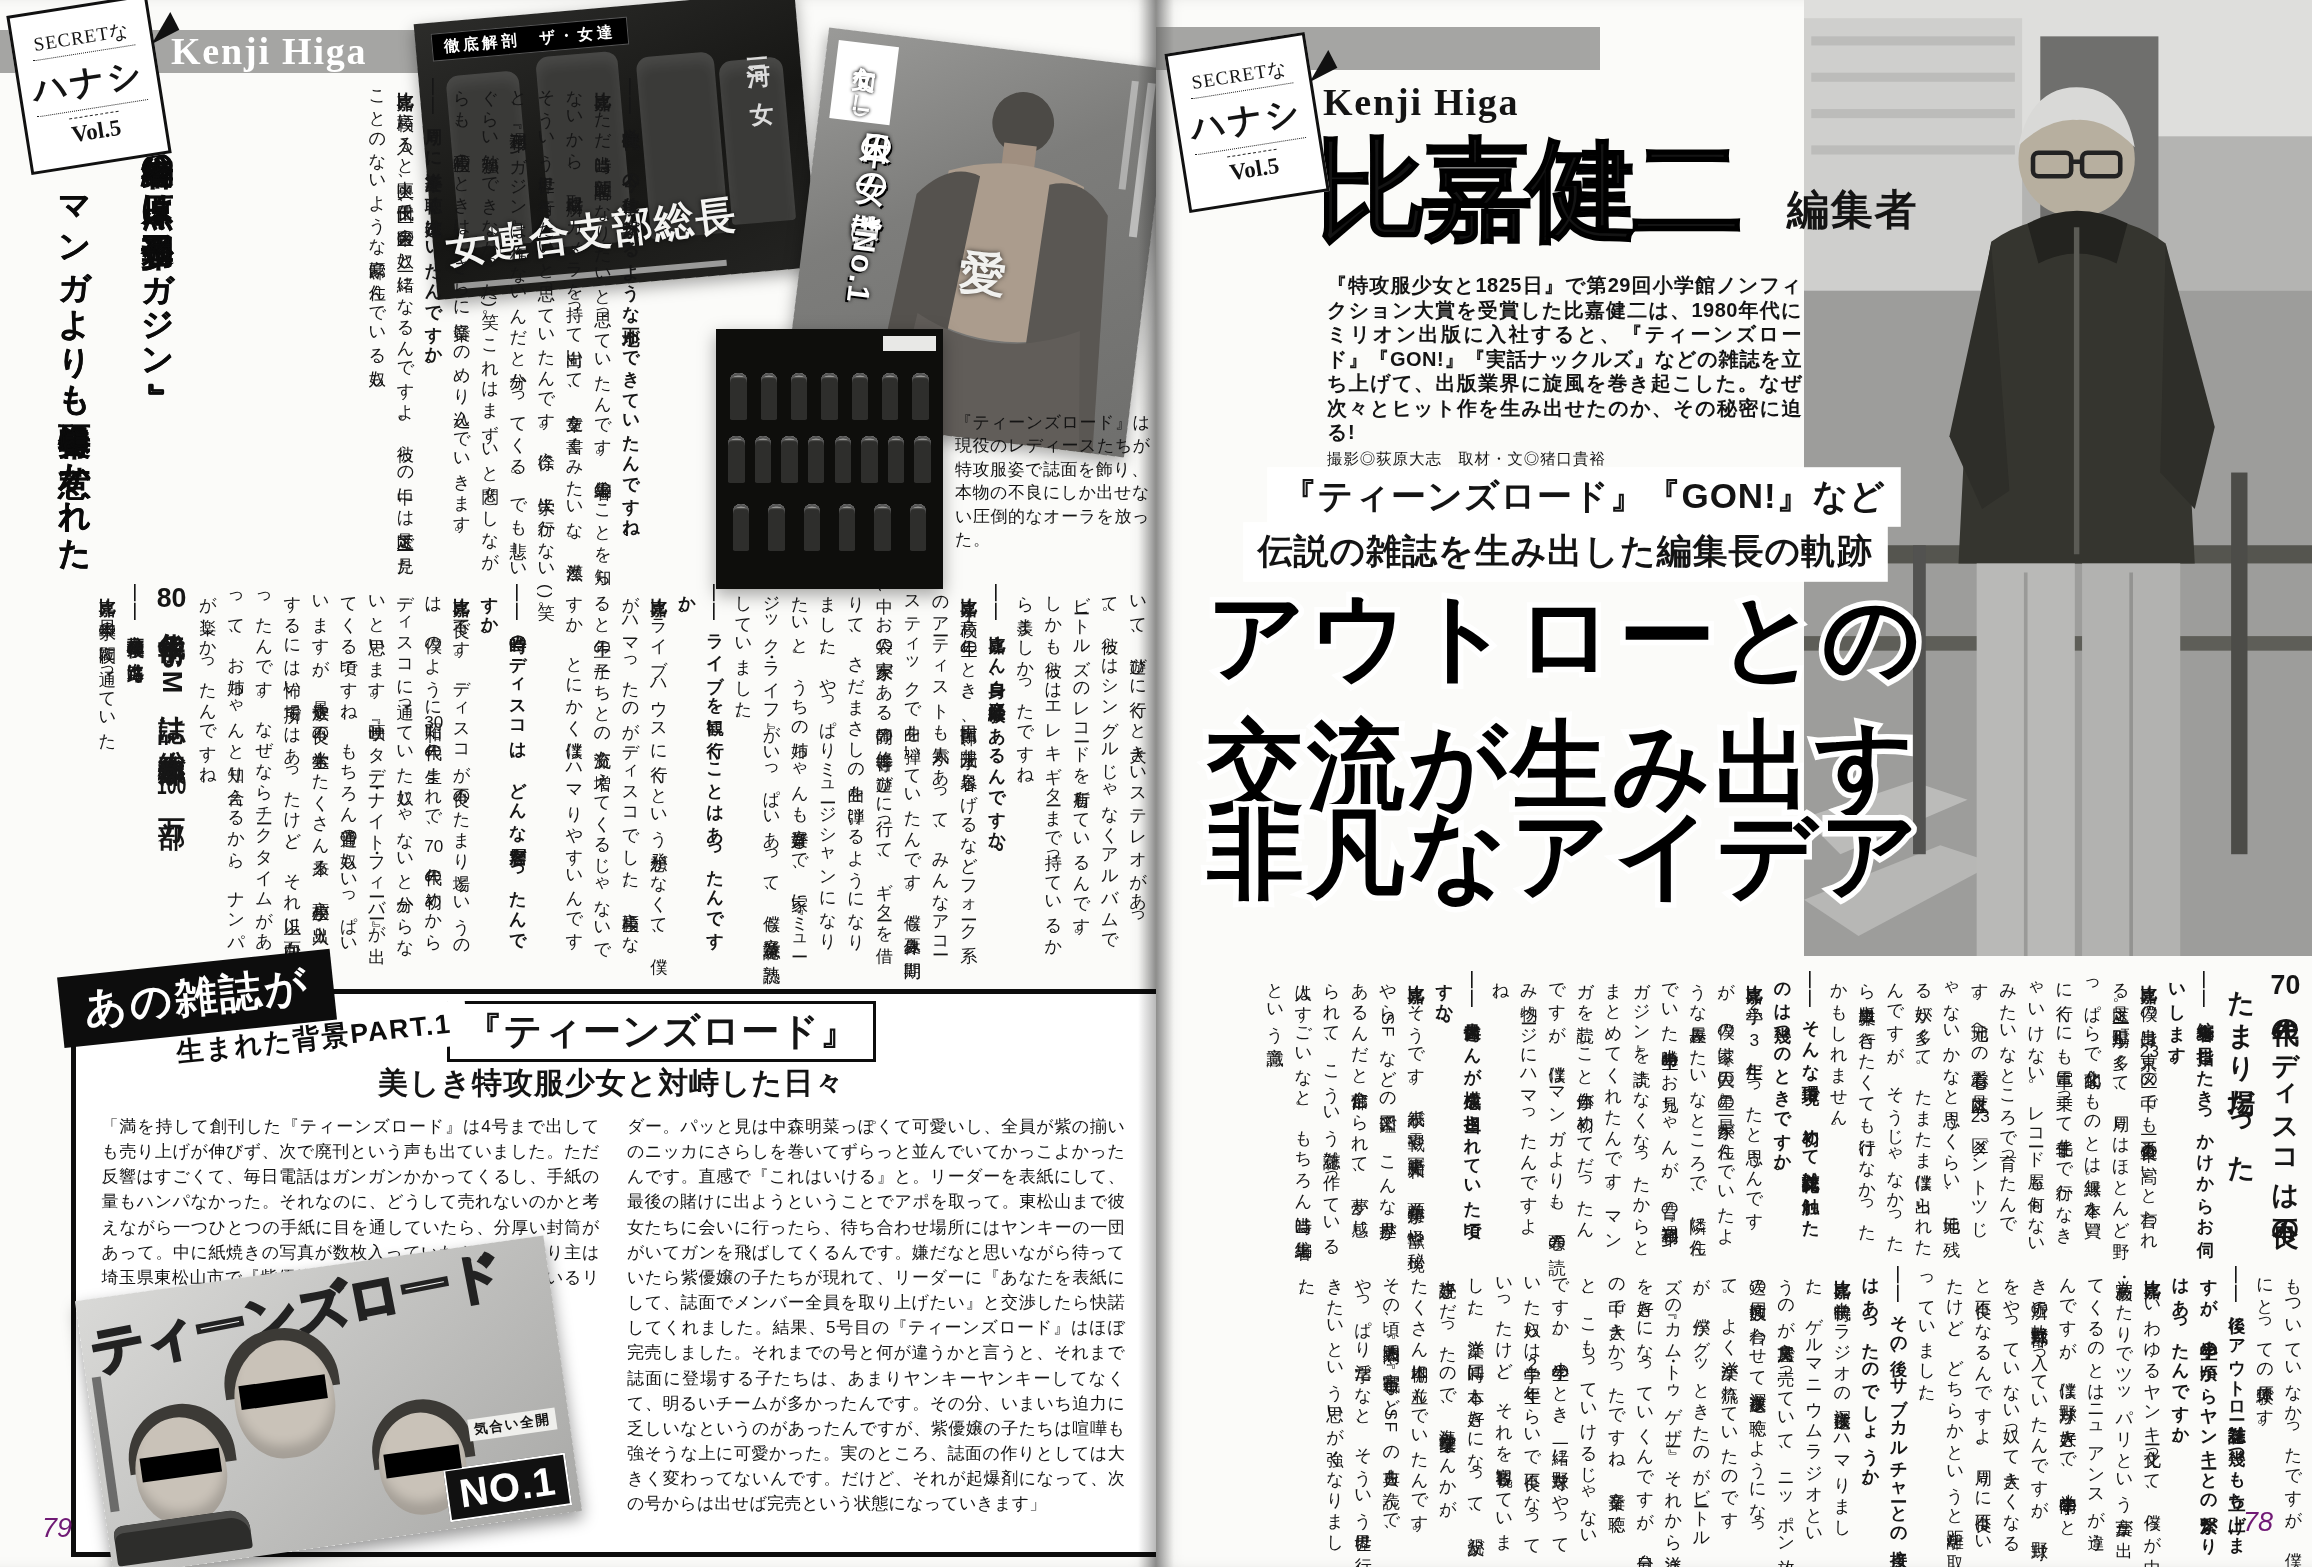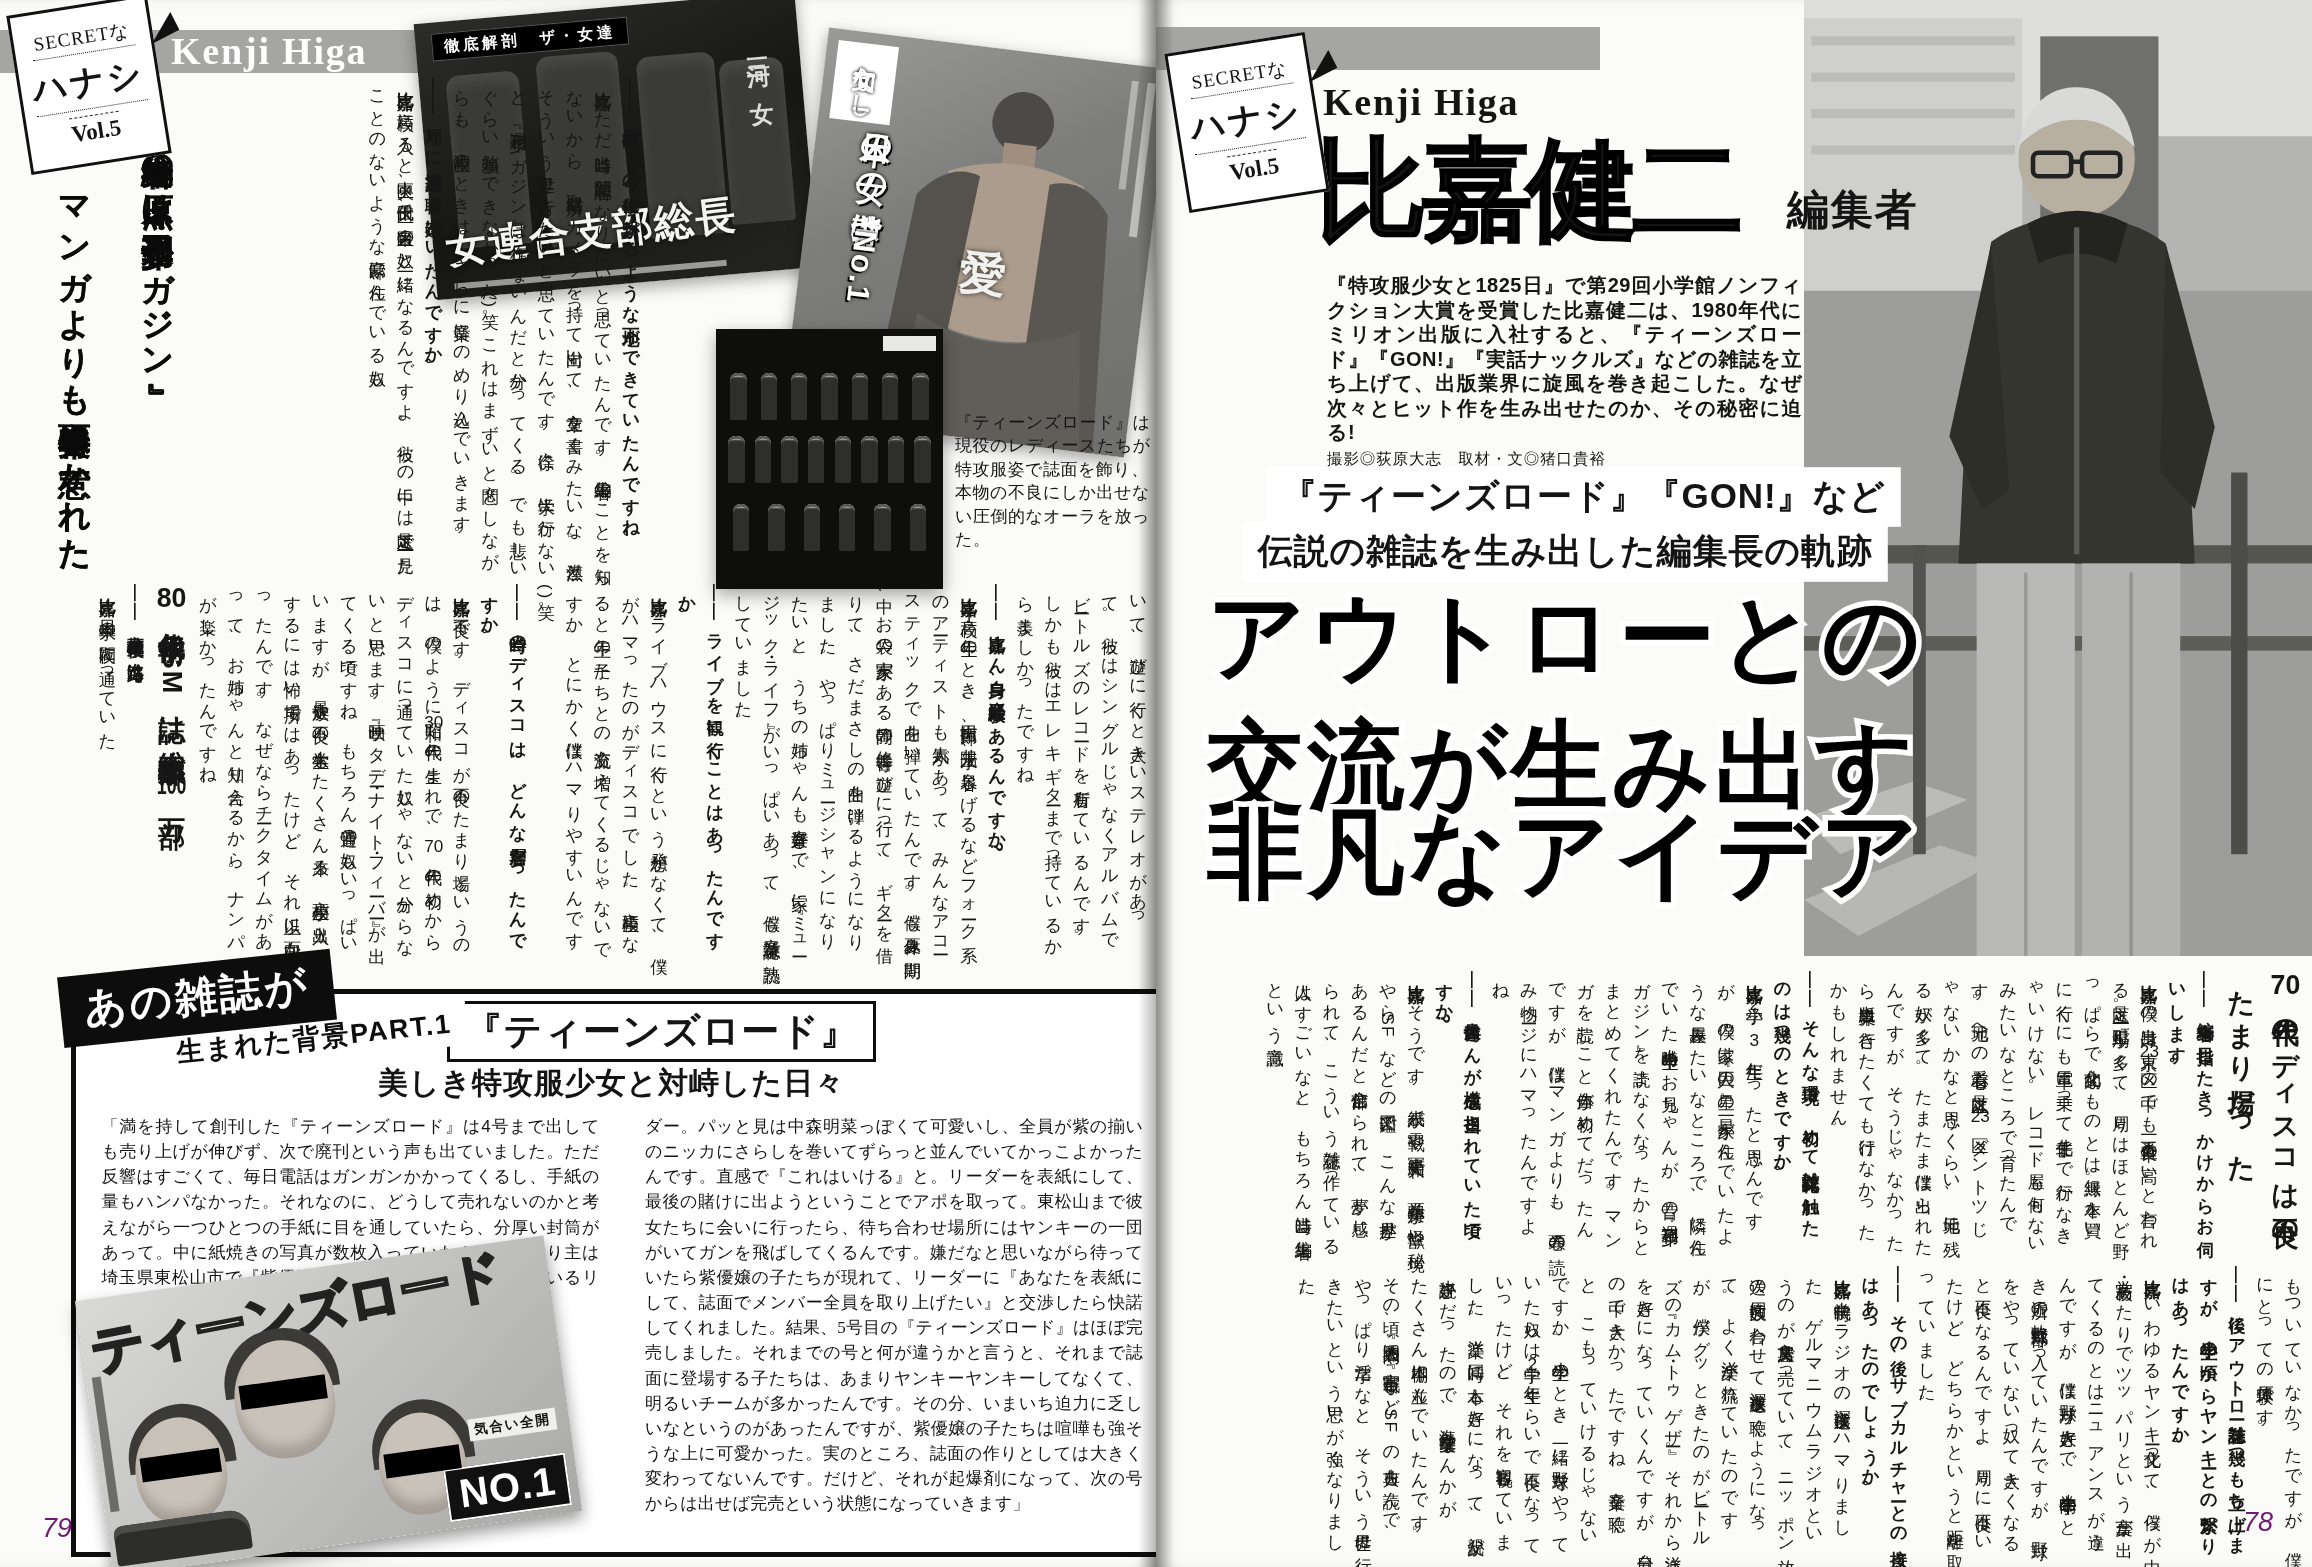--- a/index.html
+++ b/index.html
@@ -59,21 +59,21 @@
   
   .feature-box{left:71px;top:989px;width:1080px;height:558px;border:5.5px solid #0d0d0d;background:#fff;}
   .fb-banner{position:absolute;left:-16.4px;top:-31px;transform:rotate(-6deg);background:#0d0d0d;color:#fff;
              font-weight:700;font-size:42px;letter-spacing:2.7px;padding:5.5px 23.6px 9px;z-index:3;}
   .fb-banner2{position:absolute;left:87px;top:23.6px;transform:rotate(-6deg);background:#fff;color:#0d0d0d;
              font-weight:700;font-size:27px;letter-spacing:1.8px;padding:1.8px 12.7px;z-index:2;box-shadow:0 0 0 2.7px #fff;}
   .fb-title{position:absolute;left:371px;top:7.3px;border:3.6px solid #0d0d0d;padding:1.8px 14.5px;font-weight:700;font-size:38px;letter-spacing:0.9px;background:#fff;}
   .fb-sub{position:absolute;left:302px;top:69px;font-weight:700;font-size:30px;letter-spacing:0.9px;}
   .fb-col{position:absolute;top:120px;width:498px;font-size:17px;line-height:1.48;letter-spacing:0.2px;font-weight:500;text-align:justify;}
   .fb-col1{left:25.5px;}
-  .fb-col2{left:569px;font-family:Liberation Serif, serif;}
+  .fb-col2{left:551px;}
 
   
   .cover{position:absolute;left:16.4px;top:273px;width:473px;height:278px;transform:rotate(-8deg);
          background:linear-gradient(140deg,#d9d9d7,#bcbcba 60%,#a9a9a7);box-shadow:0 7.3px 16.4px rgba(0,0,0,.4);overflow:hidden;z-index:4;}
   .cover .logo{position:absolute;left:9px;top:7.3px;font-size:53px;font-weight:700;letter-spacing:-1.8px;color:#f2f2f0;
                -webkit-text-stroke:2.7px #222;transform:rotate(-3deg);white-space:nowrap;}
   .cover .face{position:absolute;width:100px;height:118px;border-radius:50% 50% 46% 46%;background:#c9c2b8;box-shadow:inset 0 -12.7px 11px rgba(0,0,0,.18);}
   .cover .hair{position:absolute;width:115px;height:64px;border-radius:55px 55px 0 0;background:#3c3a36;}
   .cover .bar{position:absolute;width:87px;height:23.6px;background:#000;z-index:5;}
   .cover .no1{position:absolute;right:9px;bottom:7.3px;background:#111;color:#fff;font-weight:700;font-size:40px;

